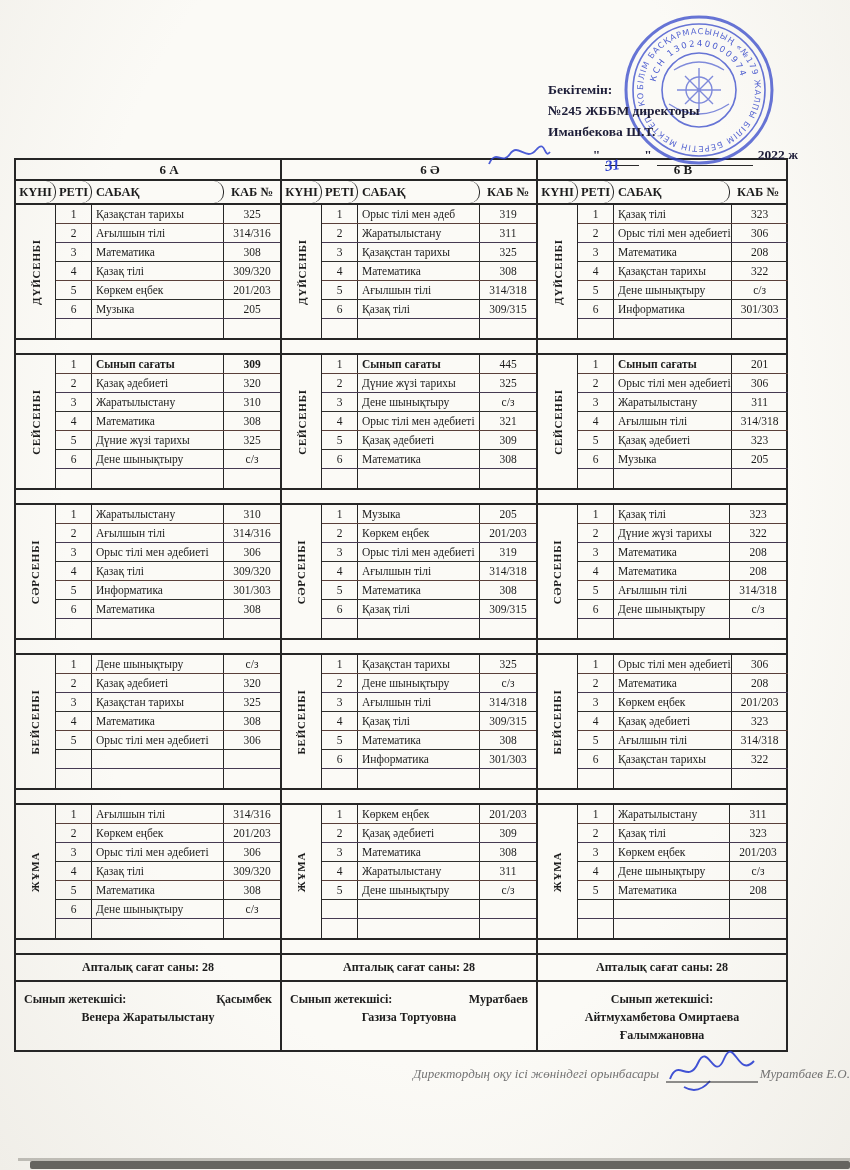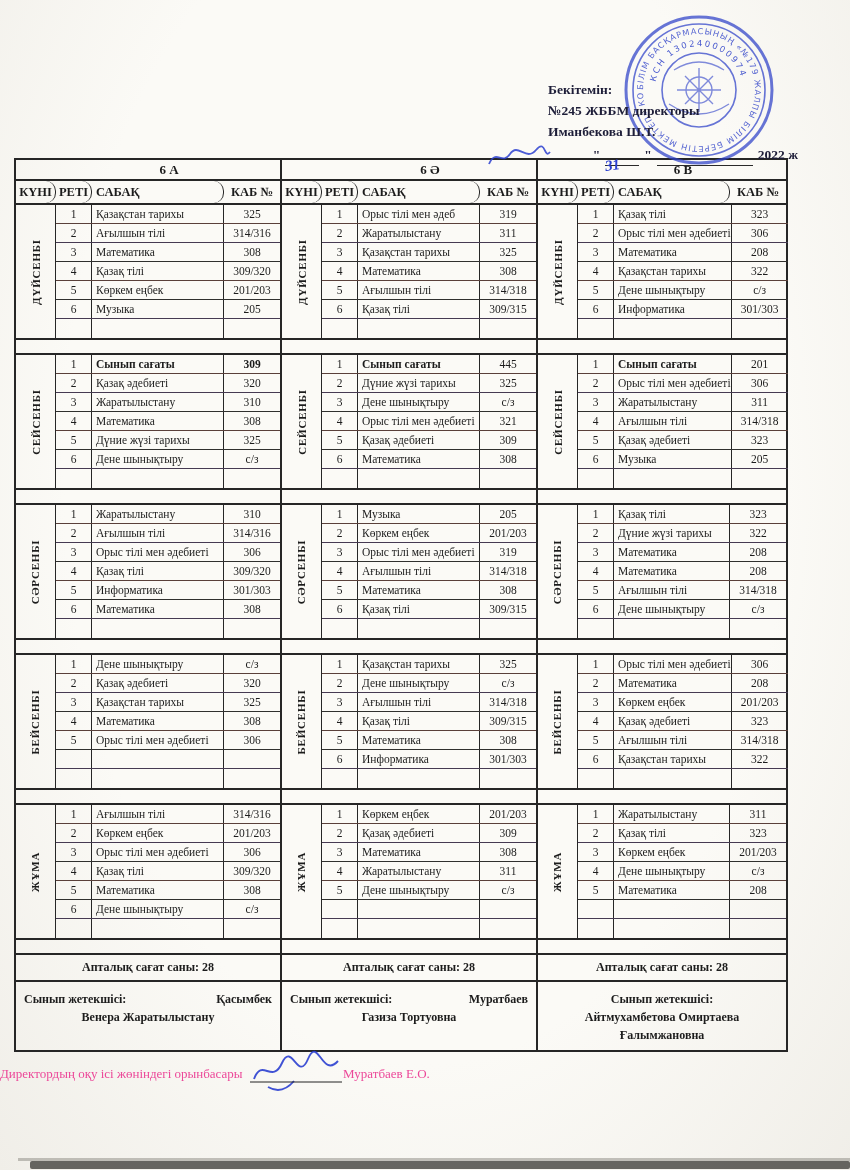--- a/index.html
+++ b/index.html
@@ -43,21 +43,21 @@
   .c-room{width:56px;display:flex;align-items:center;justify-content:center;font-size:11.5px;box-sizing:border-box;}
   .bold{font-weight:bold;}
   .block-gap{height:13px;}
   .weekly-row{height:25px;border-top:2px solid #262626;border-bottom:2px solid #262626;
     display:flex;align-items:center;justify-content:center;font-weight:bold;font-size:12px;}
   .teacher-block{padding:8px 8px 6px;font-weight:bold;font-size:12px;line-height:1.5;}
   .t-line1{display:flex;justify-content:space-between;}
   .t-line1.center{justify-content:center;}
   .t-line2{text-align:center;}
   
-  .footer{position:absolute;left:0;right:0;top:1066px;text-align:left;font-size:13px;color:#ec4899;z-index:2;}
+  .footer{position:absolute;left:0;right:0;top:1066px;text-align:right;font-size:13px;color:#737373;z-index:2;font-style:italic;}
   .footer .sigwrap{display:inline-block;vertical-align:middle;margin:-18px -4px -14px 2px;}
   
   .scan-edge{position:absolute;left:30px;right:0;bottom:1px;height:8px;background:#4c4b47;opacity:.85;border-radius:2px;z-index:3;}
   .scan-edge2{position:absolute;left:18px;right:0;bottom:9px;height:3px;background:#8a8880;opacity:.5;z-index:3;}
 </style>
 </head>
 <body>
 
 <div class="stamp">
   <svg width="200" height="176" viewBox="0 0 200 176">

